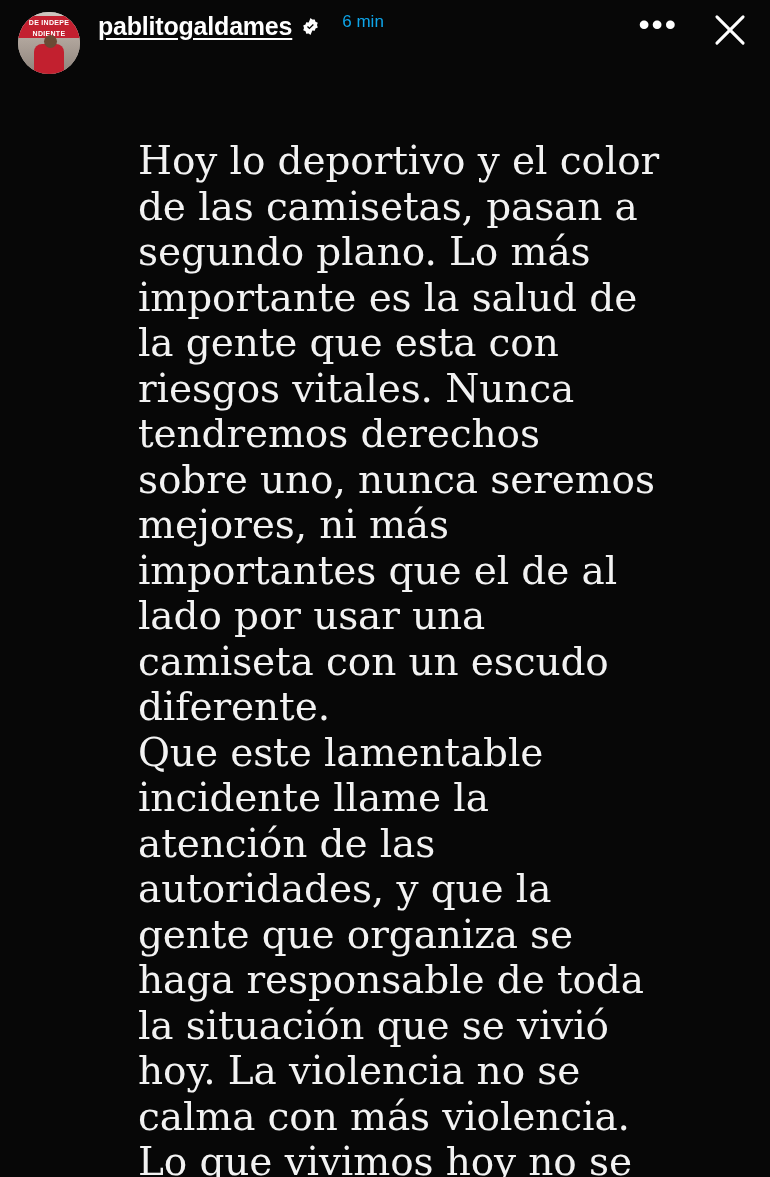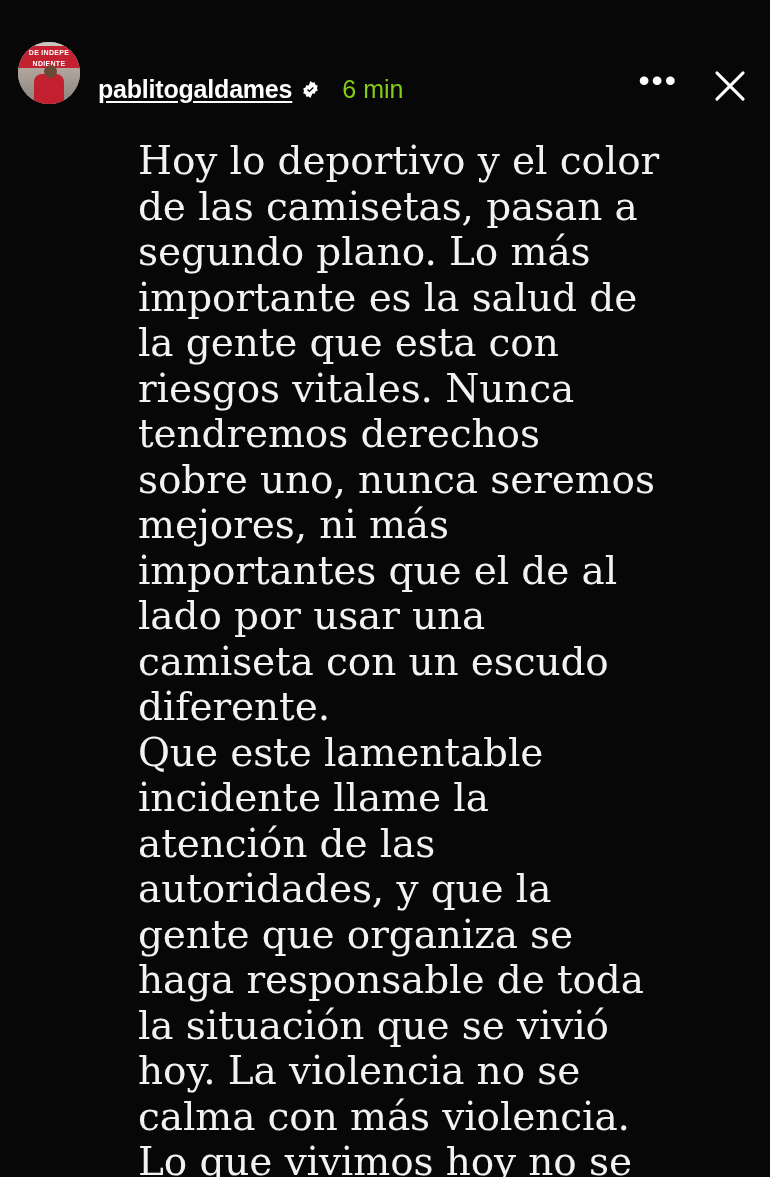--- a/index.html
+++ b/index.html
@@ -22,21 +22,21 @@
     background: #070707;
     display: flex;
     flex-direction: column;
   }
 
   
   .header {
     position: relative;
     height: 104px;
     display: flex;
-    align-items: flex-end;
+    align-items: flex-start;
     padding: 12px 22px 0 18px;
     box-sizing: border-box;
     flex: 0 0 auto;
   }
 
   .avatar {
     width: 62px;
     height: 62px;
     border-radius: 50%;
     overflow: hidden;
@@ -99,22 +99,22 @@
     white-space: nowrap;
   }
   .verified {
     width: 19px;
     height: 19px;
     flex: 0 0 auto;
     display: block;
   }
   .timestamp {
     margin-left: 22px;
-    font-size: 25px;
-    color: #84cc16;
+    font-size: 17px;
+    color: #0ea5e9;
     white-space: nowrap;
   }
 
   .header-actions {
     margin-left: auto;
     display: flex;
     align-items: center;
     gap: 34px;
   }
   .more-btn {

